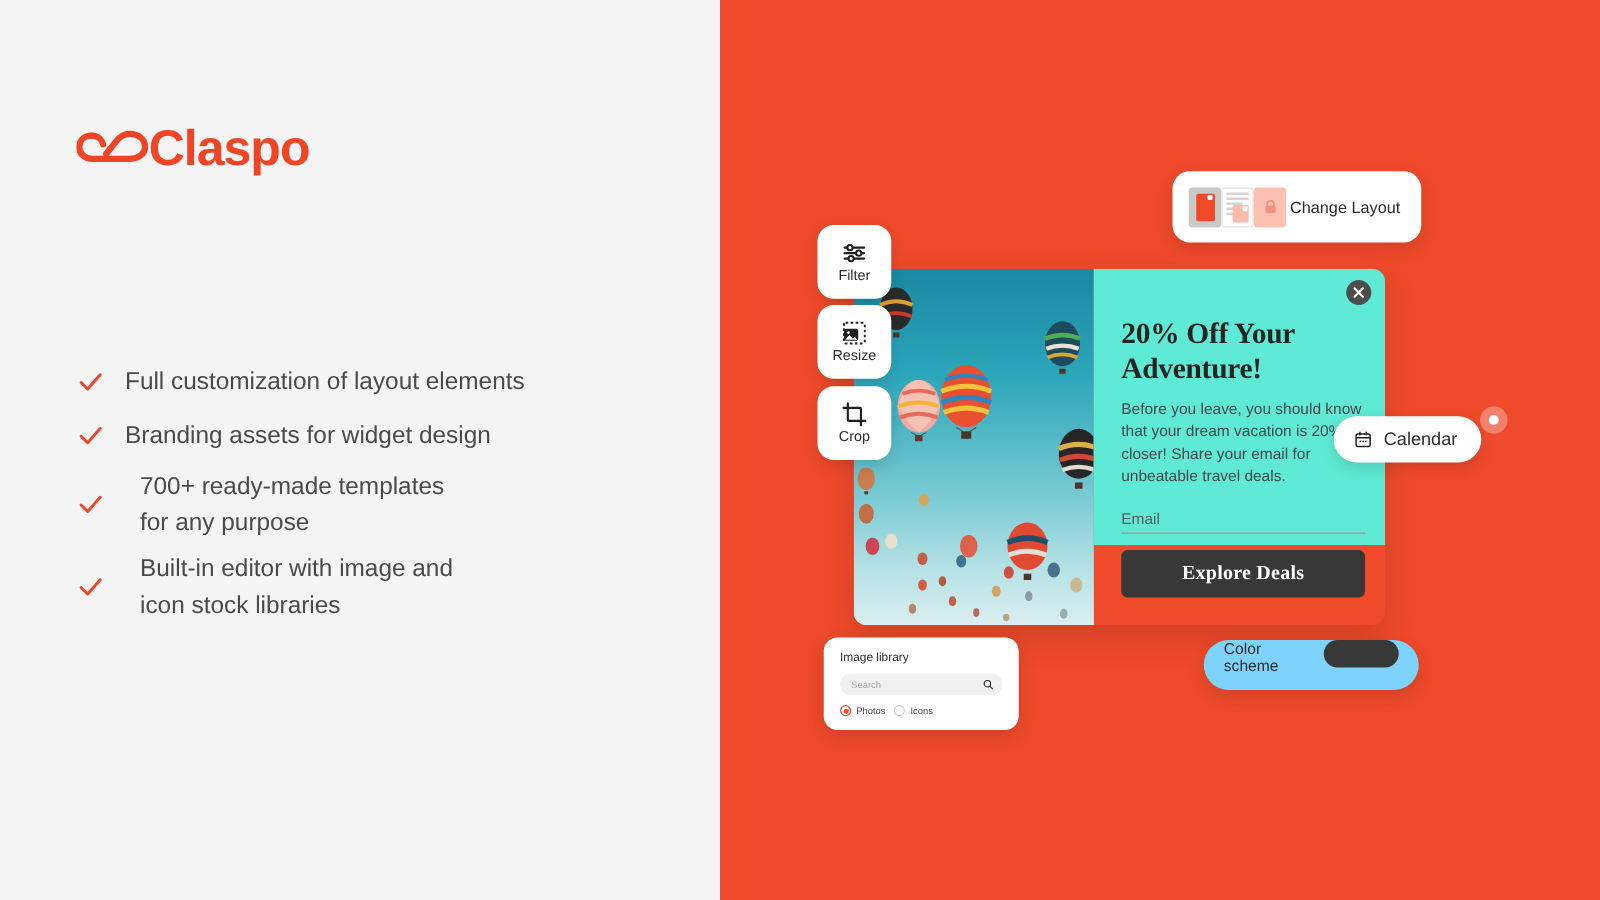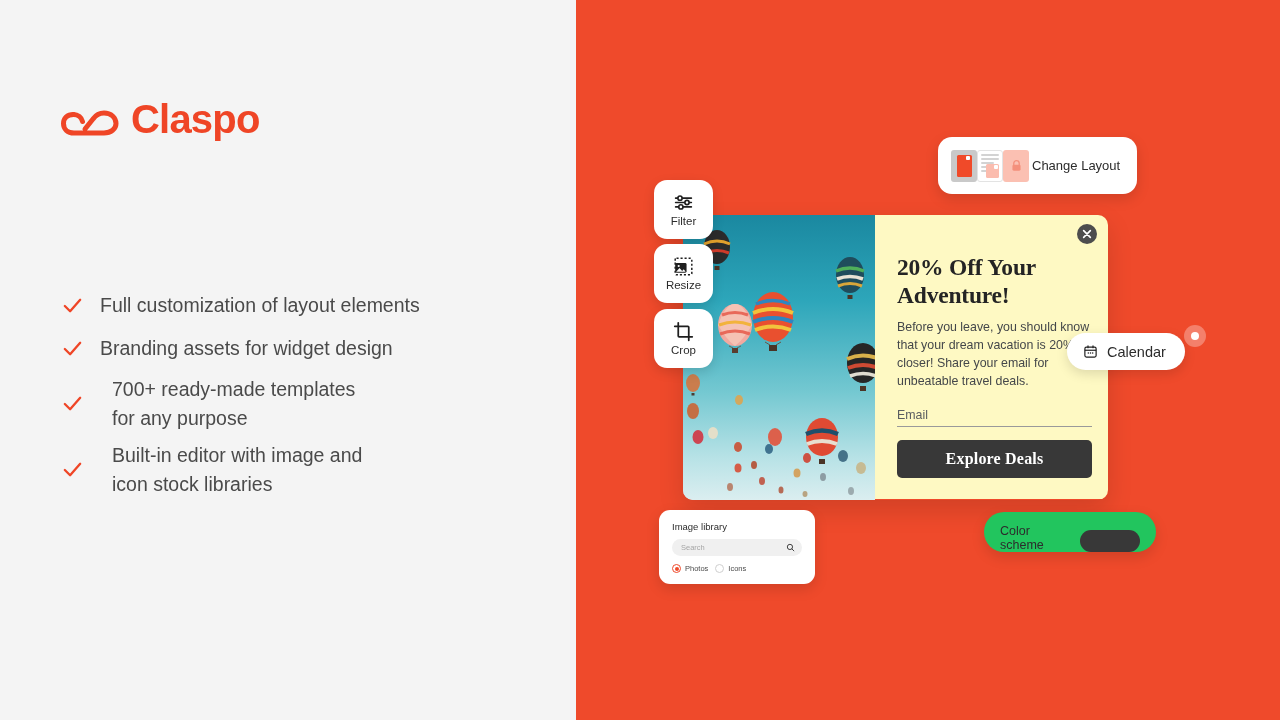--- a/index.html
+++ b/index.html
@@ -19,22 +19,21 @@
   .left-panel {
     width: 576px; height: 720px;
     background: #f4f4f4;
     position: relative;
     flex: 0 0 576px;
   }
   .logo-row {
     position: absolute;
     left: 61px; top: 99px;
     display: flex;
-    align-items: flex-end;
-    gap: 12px;
+    align-items: flex-start;
   }
   .logo-mark { width: 58px; height: 34px; display: block; }
   .logo-word {
     font-size: 40px;
     font-weight: 700;
     letter-spacing: -0.8px;
     color: #ef4526;
     line-height: 1;
   }
   .headline {
@@ -88,22 +87,22 @@
     box-shadow: 0 10px 26px rgba(0,0,0,0.13);
   }
   .popup-image {
     width: 192px; height: 285px;
     position: relative;
     overflow: hidden;
     background: linear-gradient(180deg, #1c8ca3 0%, #2ba3b8 26%, #63c0cb 58%, #a9dbe0 82%, #d8ecee 100%);
   }
   .popup-image svg { position: absolute; inset: 0; width: 100%; height: 100%; }
   .popup-content {
-    width: 233px; height: 284px;
-    background: #fef9c3;
+    width: 233px; height: 221px;
+    background: #5eead4;
     padding: 38px 22px 20px 22px;
     position: relative;
   }
   .popup-close {
     position: absolute;
     right: 11px; top: 9px;
     width: 20px; height: 20px;
     border-radius: 50%;
     background: #4d4d4d;
     display: flex;
@@ -272,26 +271,26 @@
     border: 1.5px solid #cfcfcf;
     display: flex; align-items: center; justify-content: center;
   }
   .radio-dot.on { border-color: #ef4a2b; }
   .radio-dot.on i { width: 4px; height: 4px; border-radius: 50%; background: #ef4a2b; display: block; }
   .radio-label { font-size: 7.5px; color: #4a4a4a; }
 
   
   .color-card {
     position: absolute;
-    left: 408px; top: 512px;
+    left: 387px; top: 512px;
     width: 172px; height: 40px;
-    background: #22c55e;
+    background: #7dd3fc;
     border-radius: 20px;
     display: flex;
-    align-items: flex-end;
+    align-items: flex-start;
     gap: 11px;
     padding: 0 16px;
     box-shadow: 0 5px 14px rgba(0,0,0,0.13);
   }
   .color-label { font-size: 12.5px; color: #2c2c2c; }
   .color-swatch {
     width: 68px; height: 22px;
     border-radius: 11px;
     background: #383838;
     cursor: pointer;

